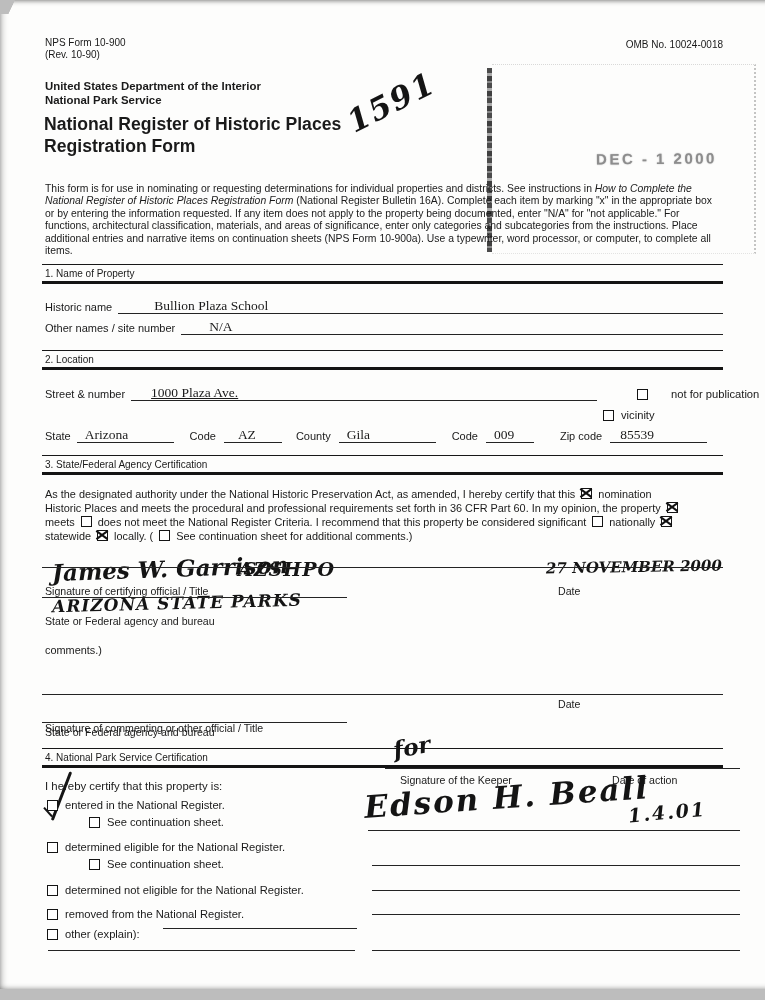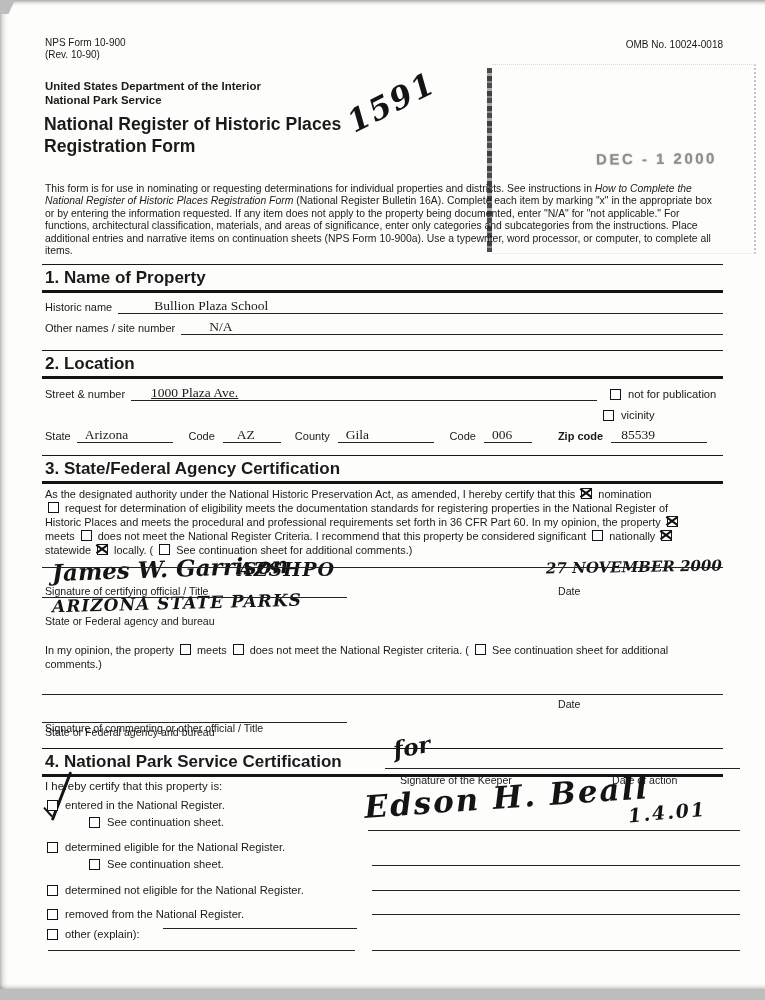--- a/index.html
+++ b/index.html
@@ -18,21 +18,21 @@
   .tiny{font-size:10px;line-height:12px;}
   .bold{font-weight:bold;}
   .it{font-style:italic;}
   .serifval{font-family:"Liberation Serif",serif;font-size:13.5px;}
   .hw{font-family:"DejaVu Serif",serif;font-style:italic;font-weight:bold;color:#141414;white-space:nowrap;}
   .label{font-size:10.6px;}
   .para{font-size:10.9px;line-height:13.9px;}
   .shortline{position:absolute;border-bottom:1.4px solid #242424;}
   
   .sechead{position:absolute;left:42px;width:681px;border-top:1.8px solid #181818;}
-  .sechead .t{font-size:17px;font-weight:bold;padding:3px 0 2px 3px;border-bottom:3.4px solid #141414;}
+  .sechead .t{font-size:10px;font-weight:normal;padding:3px 0 2px 3px;border-bottom:3.4px solid #141414;}
   
   .frow{position:absolute;display:flex;align-items:flex-end;font-size:11px;}
   .frow .lab{white-space:nowrap;padding-bottom:1px;}
   .fline{flex:1;border-bottom:1.4px solid #242424;padding-bottom:0;}
   .fline .serifval{position:relative;top:1px;}
   
   .cb{display:inline-block;width:9px;height:9px;border:1.3px solid #141414;position:relative;
       vertical-align:-1px;background:#fff;margin:0 3px;flex:none;}
   .cb.x::before,.cb.x::after{content:"";position:absolute;left:-3px;top:3.2px;width:14px;height:1.7px;background:#111;}
   .cb.x::before{transform:rotate(36deg);}
@@ -102,21 +102,21 @@
 
   <div class="sechead" style="top:350px;">
     <div class="t">2. Location</div>
   </div>
   <div class="frow" style="left:45px;top:384px;width:552px;">
     <span class="lab">Street &amp; number</span>
     <span class="fline" style="margin-left:6px;">
       <span class="serifval" style="padding-left:20px;text-decoration:underline;">1000 Plaza Ave.</span>
     </span>
   </div>
-  <div class="cbrow" style="left:610px;top:388px;">
+  <div class="cbrow" style="left:637px;top:388px;gap:16px;">
     <span class="cb"></span>
     <span>not for publication</span>
   </div>
   <div class="cbrow" style="left:603px;top:409px;">
     <span class="cb"></span>
     <span>vicinity</span>
   </div>
   <div class="frow" style="left:45px;top:426px;width:662px;">
     <span class="lab">State</span>
     <span class="fline" style="margin-left:6px;max-width:108px;">
@@ -125,52 +125,50 @@
     <span class="lab" style="margin-left:16px;">Code</span>
     <span class="fline" style="margin-left:8px;max-width:58px;">
       <span class="serifval" style="padding-left:14px;">AZ</span>
     </span>
     <span class="lab" style="margin-left:14px;">County</span>
     <span class="fline" style="margin-left:8px;max-width:104px;">
       <span class="serifval" style="padding-left:8px;margin-top:12px;">Gila</span>
     </span>
     <span class="lab" style="margin-left:16px;">Code</span>
     <span class="fline" style="margin-left:8px;max-width:48px;">
-      <span class="serifval" style="padding-left:8px;">006</span>
-    </span>
-    <span class="lab" style="margin-left:26px;font-weight:bold;">Zip code</span>
+      <span class="serifval" style="padding-left:8px;">009</span>
+    </span>
+    <span class="lab" style="margin-left:26px;">Zip code</span>
     <span class="fline" style="margin-left:8px;">
       <span class="serifval" style="padding-left:10px;">85539</span>
     </span>
   </div>
 
   <div class="sechead" style="top:455px;">
     <div class="t">3. State/Federal Agency Certification</div>
   </div>
   <div class="abs para" style="left:45px;top:488px;width:680px;">
       <div><span>As the designated authority under the National Historic Preservation Act, as amended, I hereby certify that this </span><span class="cb x"></span><span> nomination</span></div>
-      <div><span class="cb"></span><span> request for determination of eligibility meets the documentation standards for registering properties in the National Register of</span></div>
       <div><span>Historic Places and meets the procedural and professional requirements set forth in 36 CFR Part 60. In my opinion, the property </span><span class="cb x"></span></div>
       <div><span>meets </span><span class="cb"></span><span> does not meet the National Register Criteria. I recommend that this property be considered significant </span><span class="cb"></span><span> nationally </span><span class="cb x"></span></div>
       <div><span>statewide </span><span class="cb x"></span><span> locally. ( </span><span class="cb"></span><span> See continuation sheet for additional comments.)</span></div>
     </div>
 
   <div class="abs hw" style="left:52px;top:555px;font-size:23px;transform:rotate(-2deg);">James W. Garrison</div>
   <div class="abs hw" style="left:238px;top:558px;font-size:19px;letter-spacing:1px;">AZSHPO</div>
   <div class="abs hw" style="left:546px;top:558px;font-size:15px;transform:rotate(-1deg);text-transform:uppercase;">27 November 2000</div>
   <div class="shortline" style="left:42px;top:567px;width:681px;border-bottom-width:1.8px;"></div>
   <div class="abs label" style="left:45px;top:585px;">Signature of certifying official / Title</div>
   <div class="abs label" style="left:558px;top:585px;">Date</div>
 
   <div class="abs hw" style="left:52px;top:593px;font-size:17px;transform:rotate(-1.5deg);text-transform:uppercase;letter-spacing:1px;">Arizona State Parks</div>
   <div class="shortline" style="left:42px;top:597px;width:305px;"></div>
   <div class="abs label" style="left:45px;top:615px;">State or Federal agency and bureau</div>
 
   <div class="abs para" style="left:45px;top:644px;width:680px;">
-      <div><span>In my opinion, the property </span><span class="cb"></span><span> meets </span><span class="cb"></span><span> does not meet the National Register criteria. ( </span><span class="cb"></span><span> See continuation sheet for additional</span></div>
       <div><span>comments.)</span></div>
     </div>
   <div class="shortline" style="left:42px;top:694px;width:681px;"></div>
   <div class="abs label" style="left:45px;top:722px;">Signature of commenting or other official / Title</div>
   <div class="abs label" style="left:558px;top:698px;">Date</div>
   <div class="shortline" style="left:42px;top:722px;width:305px;"></div>
   <div class="abs label" style="left:45px;top:726px;">State or Federal agency and bureau</div>
 
   <div class="sechead" style="top:748px;">
     <div class="t">4. National Park Service Certification</div>

